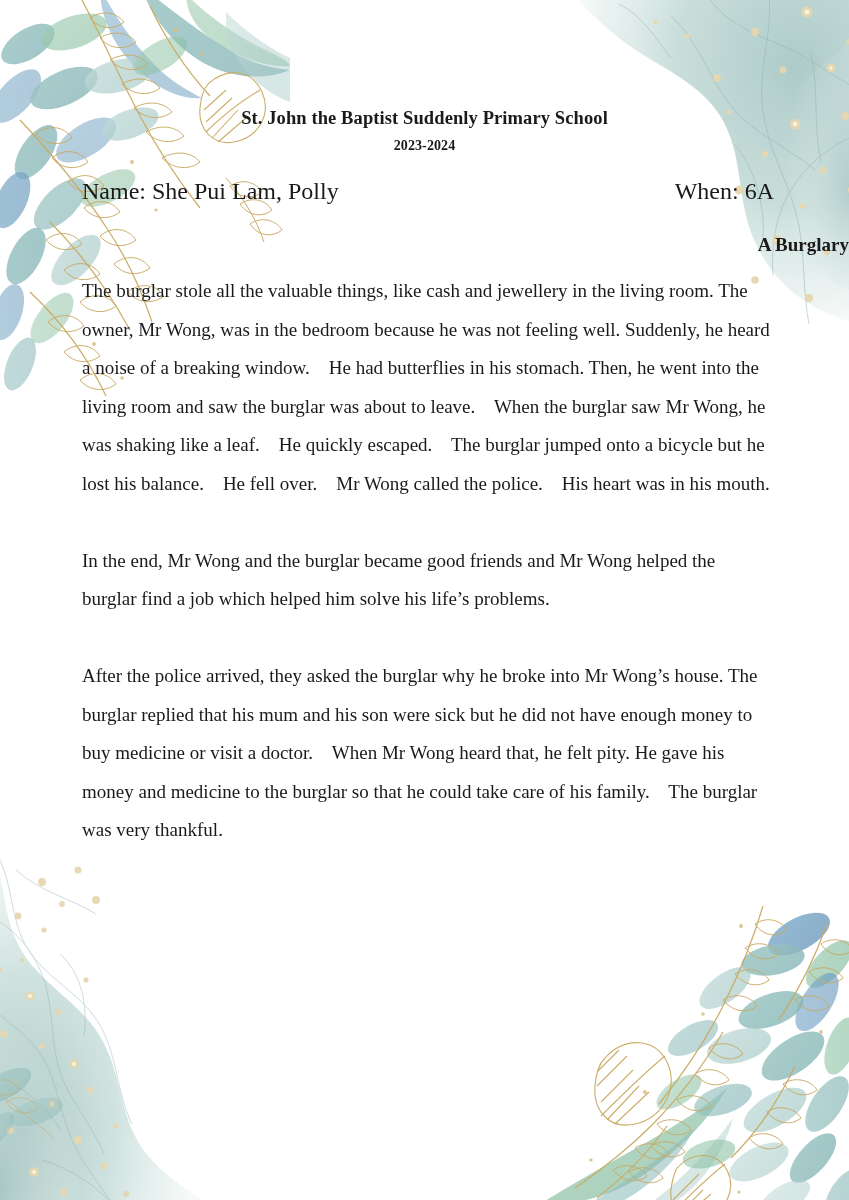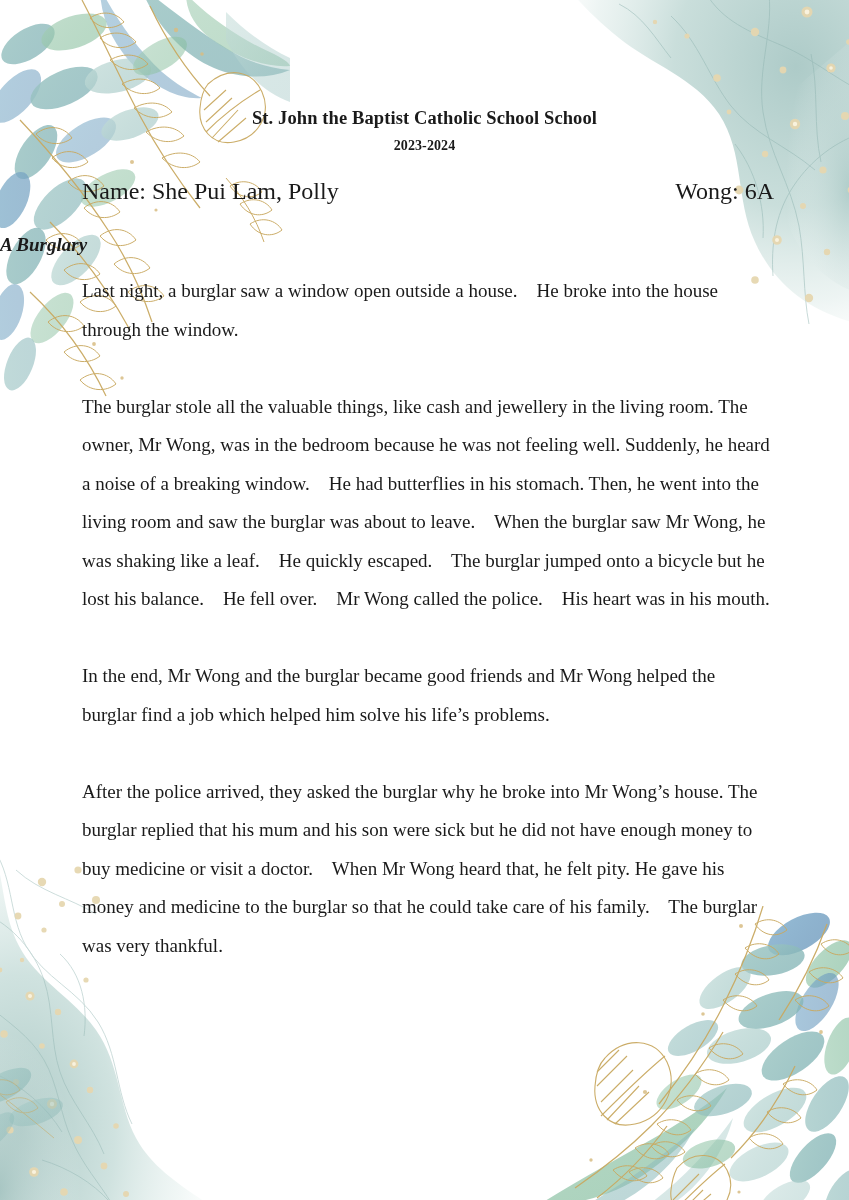--- a/index.html
+++ b/index.html
@@ -63,24 +63,23 @@
     justify-content: space-between;
     align-items: baseline;
     font-size: 24px;
   }
 
   .essay-title {
     position: absolute;
     left: 0;
     right: 0;
     top: 234px;
-    text-align: left;
+    text-align: right;
     font-weight: bold;
     font-size: 19px;
-    font-style: italic;
   }
 
   .body-text {
     position: absolute;
     left: 82px;
     top: 272px;
     width: 690px;
     font-size: 19px;
     line-height: 38.5px;
   }
@@ -430,32 +429,31 @@
         <path d="M6,36 C32,56 58,76 84,98"></path>
         <path d="M18,44 C30,36 44,40 50,50 C40,58 26,56 18,44 Z"></path>
         <path d="M36,62 C48,54 62,58 68,68 C58,76 44,74 36,62 Z"></path>
       </g>
     </svg>
   </div>
 
   <div class="content">
 
     <div class="school-header">
-      <div>St. John the Baptist Catholic School School</div>
+      <div>St. John the Baptist Suddenly Primary School</div>
       <div class="year">2023-2024</div>
     </div>
 
     <div class="meta-row">
       <span>Name: She Pui Lam, Polly</span>
-      <span>Wong: 6A</span>
+      <span>When: 6A</span>
     </div>
 
     <div class="essay-title">A Burglary</div>
 
     <div class="body-text">
-      <p>Last night, a burglar saw a window open outside a house.    He broke into the house through the window.</p>
       <p>The burglar stole all the valuable things, like cash and jewellery in the living room. The owner, Mr Wong, was in the bedroom because he was not feeling well. Suddenly, he heard a noise of a breaking window.    He had butterflies in his stomach. Then, he went into the living room and saw the burglar was about to leave.    When the burglar saw Mr Wong, he was shaking like a leaf.    He quickly escaped.    The burglar jumped onto a bicycle but he lost his balance.    He fell over.    Mr Wong called the police.    His heart was in his mouth.</p>
       <p>In the end, Mr Wong and the burglar became good friends and Mr Wong helped the burglar find a job which helped him solve his life’s problems.</p>
       <p>After the police arrived, they asked the burglar why he broke into Mr Wong’s house. The burglar replied that his mum and his son were sick but he did not have enough money to buy medicine or visit a doctor.    When Mr Wong heard that, he felt pity. He gave his money and medicine to the burglar so that he could take care of his family.    The burglar was very thankful.</p>
     </div>
 
   </div>
 </div>
 
 </body></html>

